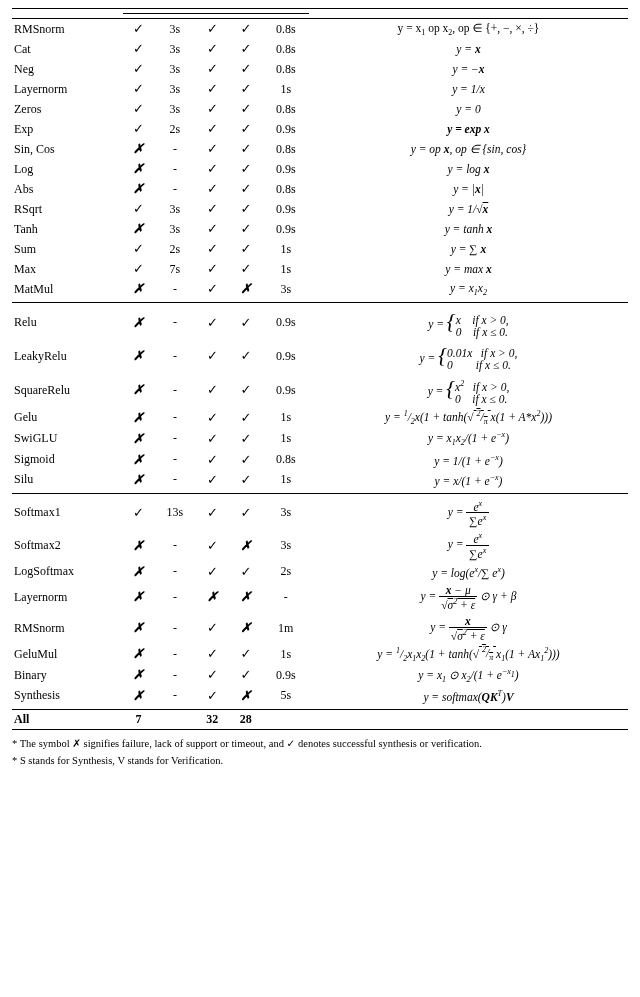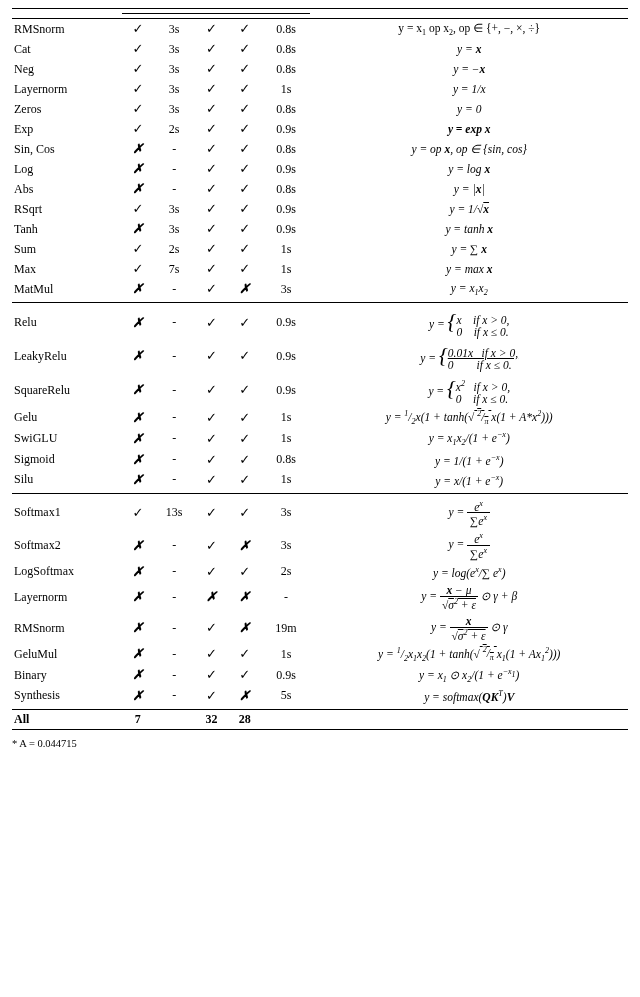--- a/index.html
+++ b/index.html
@@ -204,21 +204,21 @@
       <td style="border-top:1px solid #000; padding-top:5px;">0.9s</td>
       <td class="formula-col" style="border-top:1px solid #000; padding-top:5px; font-style:italic;"><span style="display:inline-block; text-align:left;">y = <span style="font-size:22px;">{</span><span style="display:inline-block; vertical-align:middle;"><span style="display:block;">x &nbsp;&nbsp; if x &gt; 0,</span><span style="display:block;">0 &nbsp;&nbsp; if x ≤ 0.</span></span></span></td>
     </tr>
       <tr>
       <td class="kernel-col" style="">LeakyRelu</td>
       <td style=""><span class="cross" style="font-style:italic;font-weight:bold;font-size:13px;">✗</span></td>
       <td style="">-</td>
       <td style=""><span class="check" style="font-size:13px;">✓</span></td>
       <td style=""><span class="check" style="font-size:13px;">✓</span></td>
       <td style="">0.9s</td>
-      <td class="formula-col" style=" font-style:italic;"><span style="display:inline-block; text-align:left;">y = <span style="font-size:22px;">{</span><span style="display:inline-block; vertical-align:middle;"><span style="display:block;text-decoration:underline;">0.01x &nbsp; if x &gt; 0,</span><span style="display:block;">0 &nbsp;&nbsp;&nbsp;&nbsp;&nbsp;&nbsp; if x ≤ 0.</span></span></span></td>
+      <td class="formula-col" style=" font-style:italic;"><span style="display:inline-block; text-align:left;">y = <span style="font-size:22px;">{</span><span style="display:inline-block; vertical-align:middle;"><span style="display:block;">0.01x &nbsp; if x &gt; 0,</span><span style="display:block;">0 &nbsp;&nbsp;&nbsp;&nbsp;&nbsp;&nbsp; if x ≤ 0.</span></span></span></td>
     </tr>
       <tr>
       <td class="kernel-col" style="">SquareRelu</td>
       <td style=""><span class="cross" style="font-style:italic;font-weight:bold;font-size:13px;">✗</span></td>
       <td style="">-</td>
       <td style=""><span class="check" style="font-size:13px;">✓</span></td>
       <td style=""><span class="check" style="font-size:13px;">✓</span></td>
       <td style="">0.9s</td>
       <td class="formula-col" style=" font-style:italic;"><span style="display:inline-block; text-align:left;">y = <span style="font-size:22px;">{</span><span style="display:inline-block; vertical-align:middle;"><span style="display:block;">x<sup>2</sup> &nbsp; if x &gt; 0,</span><span style="display:block;">0 &nbsp;&nbsp; if x ≤ 0.</span></span></span></td>
     </tr>
@@ -293,21 +293,21 @@
       <td style=""><span class="cross" style="font-style:italic;font-weight:bold;font-size:13px;">✗</span></td>
       <td style="">-</td>
       <td class="formula-col" style=" font-style:italic;">y = <span style="display:inline-block; text-align:center; vertical-align:middle;"><span style="display:block; border-bottom:1px solid #000; padding:0 2px;"><b>x</b> − μ</span><span style="display:block; padding:0 2px;">√<span style="text-decoration:overline;">σ<sup>2</sup> + ε</span></span></span> ⊙ γ + β</td>
     </tr>
       <tr>
       <td class="kernel-col" style="">RMSnorm</td>
       <td style=""><span class="cross" style="font-style:italic;font-weight:bold;font-size:13px;">✗</span></td>
       <td style="">-</td>
       <td style=""><span class="check" style="font-size:13px;">✓</span></td>
       <td style=""><span class="cross" style="font-style:italic;font-weight:bold;font-size:13px;">✗</span></td>
-      <td style="">19m</td>
+      <td style="">1m</td>
       <td class="formula-col" style=" font-style:italic;">y = <span style="display:inline-block; text-align:center; vertical-align:middle;"><span style="display:block; border-bottom:1px solid #000; padding:0 2px;"><b>x</b></span><span style="display:block; padding:0 2px;">√<span style="text-decoration:overline;">σ<sup>2</sup> + ε</span></span></span> ⊙ γ</td>
     </tr>
       <tr>
       <td class="kernel-col" style="">GeluMul</td>
       <td style=""><span class="cross" style="font-style:italic;font-weight:bold;font-size:13px;">✗</span></td>
       <td style="">-</td>
       <td style=""><span class="check" style="font-size:13px;">✓</span></td>
       <td style=""><span class="check" style="font-size:13px;">✓</span></td>
       <td style="">1s</td>
       <td class="formula-col" style=" font-style:italic;">y = <sup>1</sup>/<sub>2</sub>x<sub>1</sub>x<sub>2</sub>(1 + tanh(√<span style="text-decoration:overline;">&nbsp;<sup>2</sup>/<sub>π</sub>&nbsp;</span>x<sub>1</sub>(1 + <i>A</i>x<sub>1</sub><sup>2</sup>)))</td>
@@ -336,14 +336,15 @@
   <td style="border-top:1.5px solid #000; border-bottom:1.5px solid #000; font-weight:bold;"></td>
   <td style="border-top:1.5px solid #000; border-bottom:1.5px solid #000; font-weight:bold;">32</td>
   <td style="border-top:1.5px solid #000; border-bottom:1.5px solid #000; font-weight:bold;">28</td>
   <td style="border-top:1.5px solid #000; border-bottom:1.5px solid #000; font-weight:bold;"></td>
   <td class="formula-col" style="border-top:1.5px solid #000; border-bottom:1.5px solid #000;"></td>
 </tr>
     </tbody>
 </table>
 
 <div class="footnotes">
-  <p>* A = 0.044715</p>
+  <p>* The symbol ✗ signifies failure, lack of support or timeout, and ✓ denotes successful synthesis or verification.</p>
+  <p>* S stands for Synthesis, V stands for Verification.</p>
 </div>
 
 </body></html>

